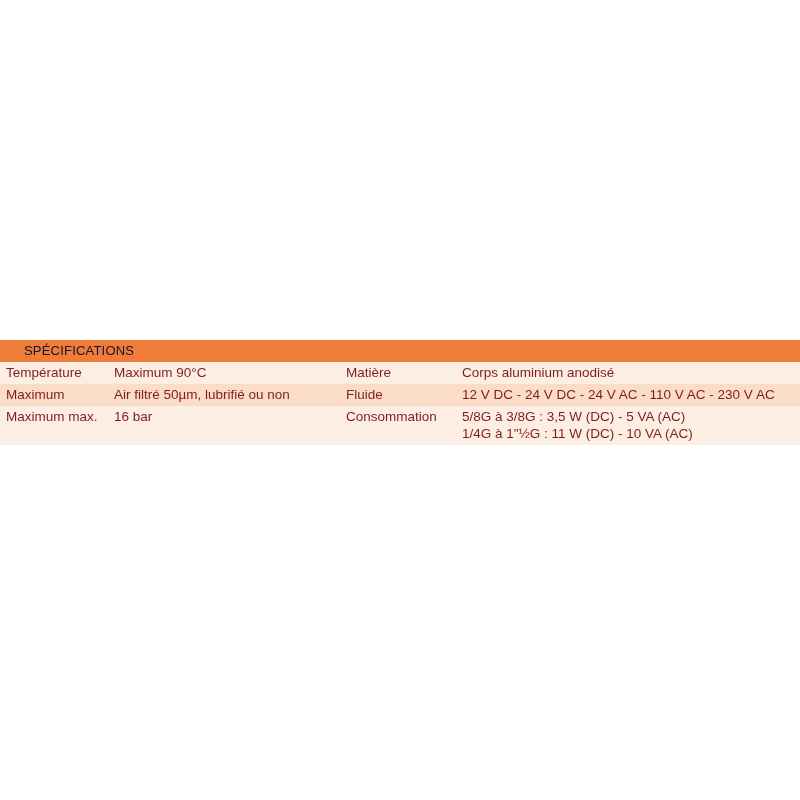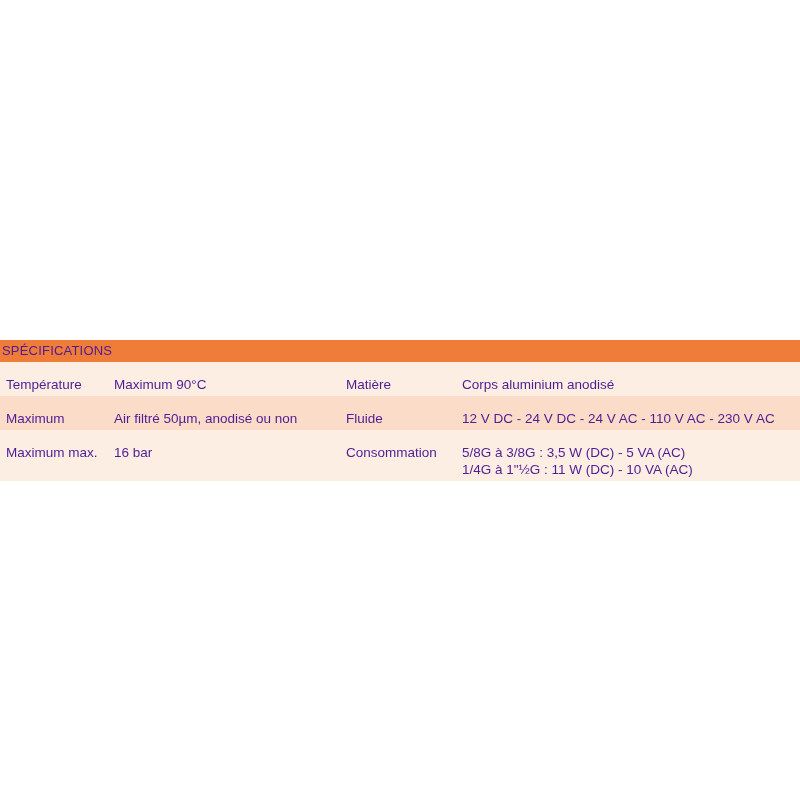--- a/index.html
+++ b/index.html
@@ -23,33 +23,33 @@
   }
 
   table.spec-table {
     width: 800px;
     border-collapse: collapse;
     table-layout: fixed;
   }
 
   .spec-header-cell {
     background: #f07c39;
-    color: #4c1d95;
+    color: #0f172a;
     font-size: 13px;
     letter-spacing: 0.2px;
-    padding: 3px 6px 4px 2px;
+    padding: 3px 6px 4px 24px;
     text-align: left;
     font-weight: normal;
     line-height: 15px;
   }
 
   td.cell {
     font-size: 13.5px;
-    color: #4c1d95;
-    padding: 14px 6px 3px 6px;
+    color: #7f1d1d;
+    padding: 2px 6px 3px 6px;
     vertical-align: top;
     line-height: 17px;
     border: 0;
   }
 
   tr.row-light td.cell { background: #fdeee3; }
   tr.row-dark  td.cell { background: #fbdcc8; }
 
   td.label { font-weight: normal; }
 
@@ -79,21 +79,21 @@
     </thead>
     <tbody>
       <tr class="row-light">
         <td class="cell label">Température</td>
         <td class="cell">Maximum 90°C</td>
         <td class="cell label">Matière</td>
         <td class="cell">Corps aluminium anodisé</td>
       </tr>
       <tr class="row-dark">
         <td class="cell label">Maximum</td>
-        <td class="cell">Air filtré 50µm, anodisé ou non</td>
+        <td class="cell">Air filtré 50µm, lubrifié ou non</td>
         <td class="cell label">Fluide</td>
         <td class="cell nowrap">12 V DC - 24 V DC - 24 V AC - 110 V AC - 230 V AC</td>
       </tr>
       <tr class="row-light">
         <td class="cell label">Maximum max.</td>
         <td class="cell">16 bar</td>
         <td class="cell label">Consommation</td>
         <td class="cell">
           <span class="sub-line">5/8G à 3/8G : 3,5 W (DC) - 5 VA (AC)</span>
           <span class="sub-line">1/4G à 1"½G : 11 W (DC) - 10 VA (AC)</span>

